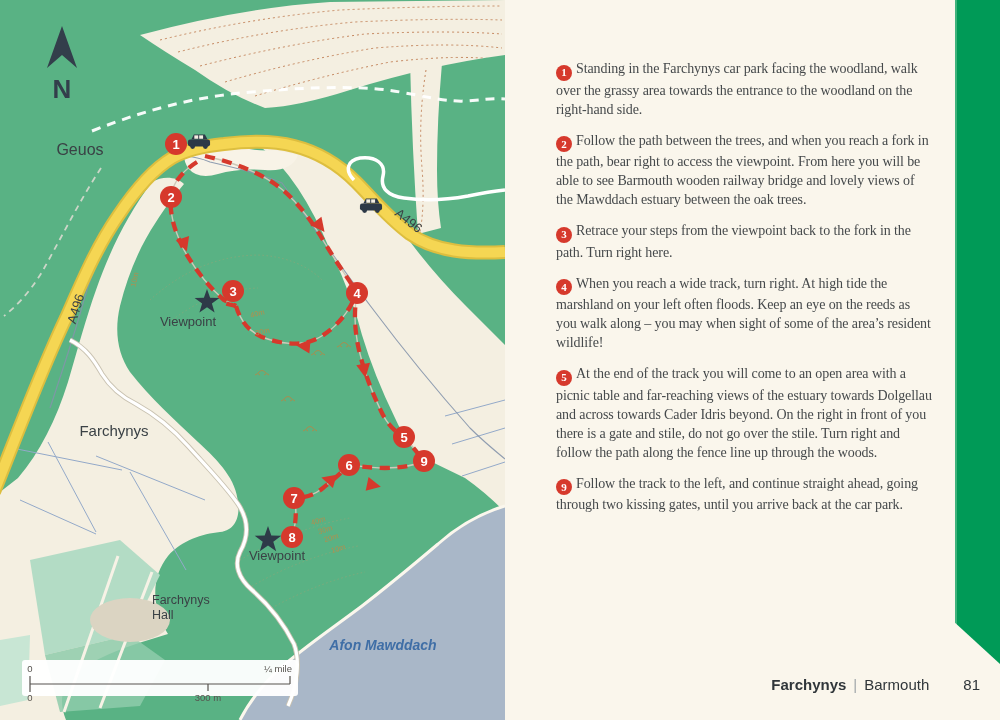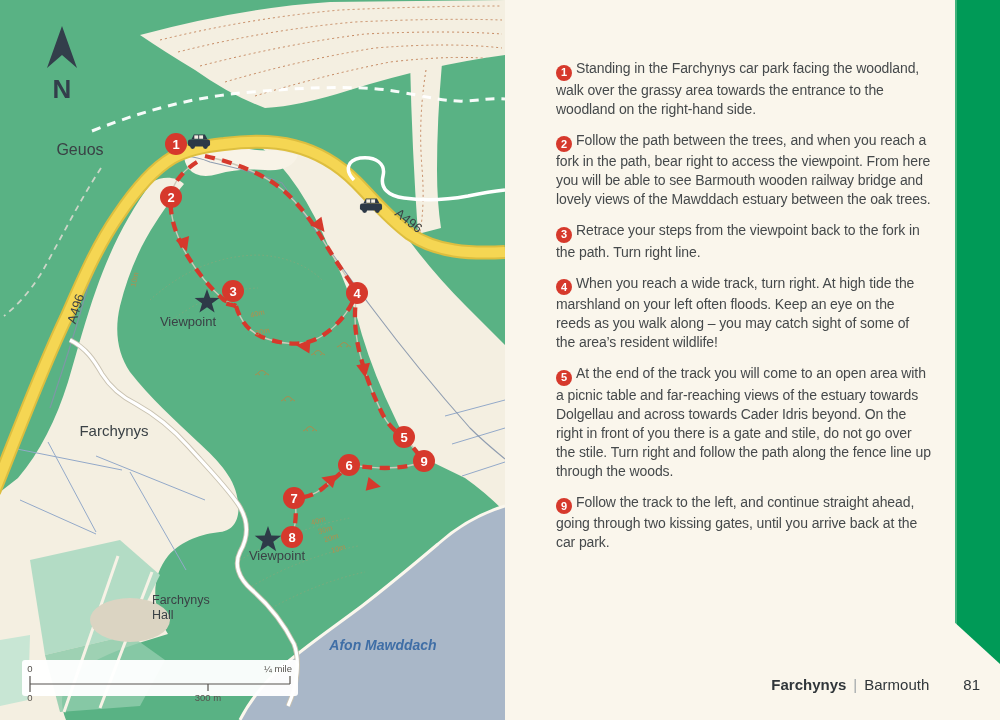--- a/index.html
+++ b/index.html
@@ -1,21 +1,21 @@
 <!DOCTYPE html>
 <html><head>
 <meta charset="utf-8">
 <style>
   html,body{margin:0;padding:0;background:#e8e4da;}
   .page{position:relative;width:1000px;height:720px;background:#faf6ec;overflow:hidden;
         font-family:"Liberation Sans",sans-serif;}
   
   .steps{position:absolute;left:556px;top:59px;width:384px;color:#45494b;
          font-size:14px;line-height:19px;letter-spacing:-0.1px;}
-  .step{margin:0 8px 12px 0;}
+  .step{margin:0 8px 12px 0;font-family:Liberation Serif, serif;}
   .num{display:inline-flex;align-items:center;justify-content:center;
        width:16px;height:16px;border-radius:50%;background:#d6392c;color:#fff;
        font-weight:bold;font-size:11px;margin-right:4px;vertical-align:-3px;}
   
   .footer{position:absolute;top:676px;left:556px;width:424px;display:flex;
           justify-content:flex-end;align-items:baseline;font-size:15px;color:#30363a;}
   .fname{font-weight:bold;}
   .fsep{margin:0 7px;color:#a3a8ab;}
   .fpage{margin-left:34px;}
   
@@ -235,22 +235,22 @@
         <text x="30" y="701" text-anchor="middle">0</text>
         <text x="208" y="701" text-anchor="middle">300 m</text>
       </g>
     </g>
   </svg>
   </div>
 
   <div class="steps">
     <p class="step"><span class="num">1</span><span>Standing in the Farchynys car park facing the woodland, walk over the grassy area towards the entrance to the woodland on the right-hand side.</span></p>
     <p class="step"><span class="num">2</span><span>Follow the path between the trees, and when you reach a fork in the path, bear right to access the viewpoint. From here you will be able to see Barmouth wooden railway bridge and lovely views of the Mawddach estuary between the oak trees.</span></p>
-    <p class="step"><span class="num">3</span><span>Retrace your steps from the viewpoint back to the fork in the path. Turn right line.</span></p>
-    <p class="step"><span class="num">4</span><span>When you reach a wide track, turn right. At high tide the marshland on your left often floods. Keep an eye on the reeds as you walk along – you may catch sight of some of the area’s resident wildlife!</span></p>
+    <p class="step"><span class="num">3</span><span>Retrace your steps from the viewpoint back to the fork in the path. Turn right here.</span></p>
+    <p class="step"><span class="num">4</span><span>When you reach a wide track, turn right. At high tide the marshland on your left often floods. Keep an eye on the reeds as you walk along – you may when sight of some of the area’s resident wildlife!</span></p>
     <p class="step"><span class="num">5</span><span>At the end of the track you will come to an open area with a picnic table and far-reaching views of the estuary towards Dolgellau and across towards Cader Idris beyond. On the right in front of you there is a gate and stile, do not go over the stile. Turn right and follow the path along the fence line up through the woods.</span></p>
     <p class="step"><span class="num">9</span><span>Follow the track to the left, and continue straight ahead, going through two kissing gates, until you arrive back at the car park.</span></p>
   </div>
 
   <div class="footer">
     <span class="fname">Farchynys</span>
     <span class="fsep">|</span>
     <span class="fregion">Barmouth</span>
     <span class="fpage">81</span>
   </div>

